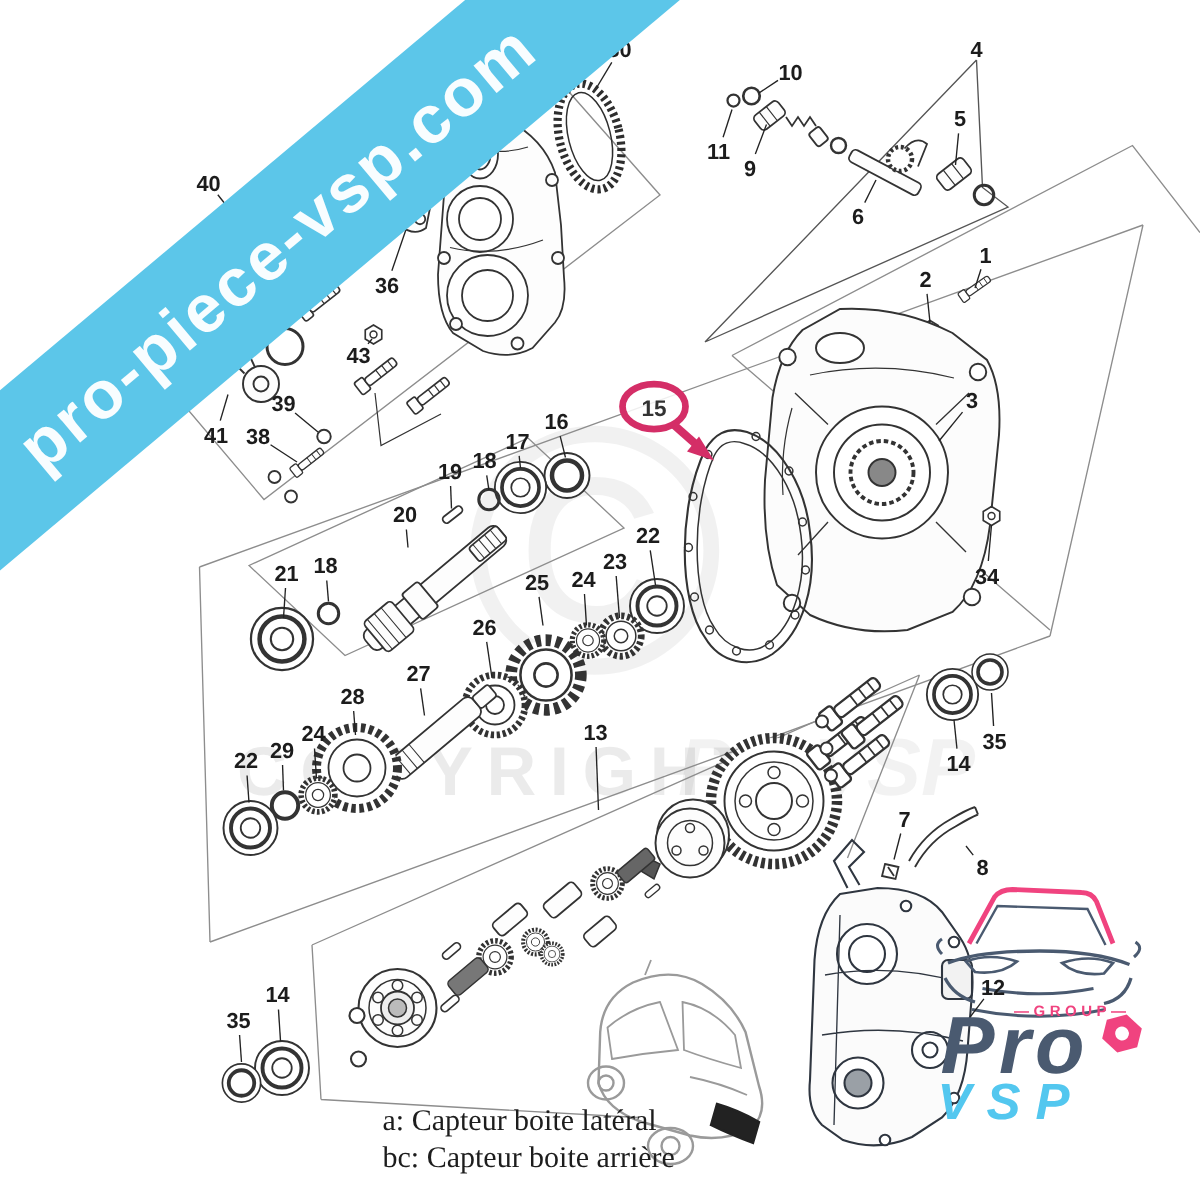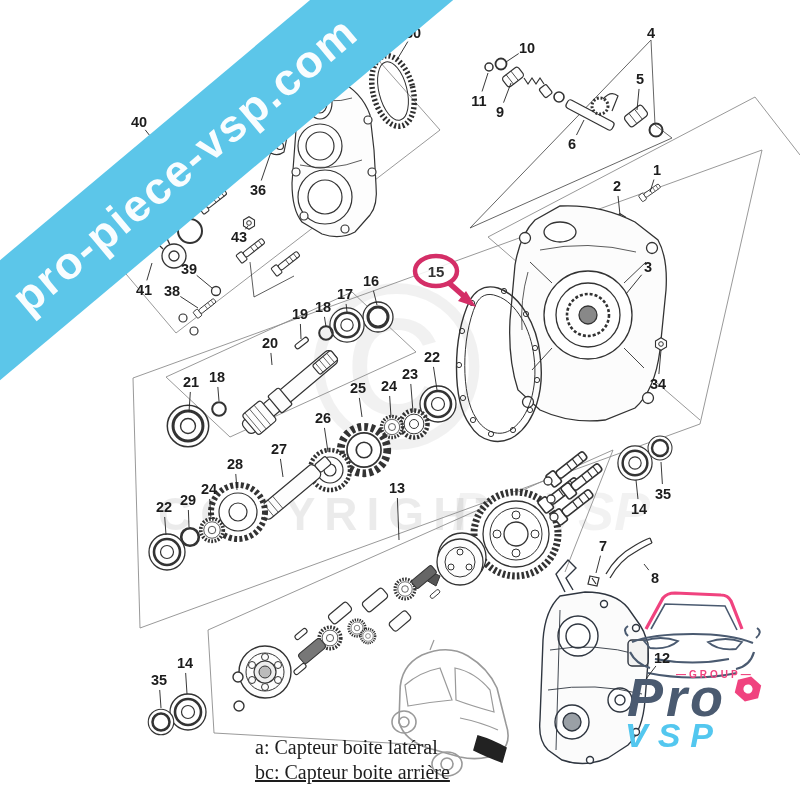--- a/index.html
+++ b/index.html
@@ -8,21 +8,21 @@
   #diagram{position:absolute;left:0;top:0;}
   
   #banner{position:absolute;left:-165px;top:119px;width:700px;height:92px;
           background:#5cc6e9;transform:rotate(-40deg);display:flex;
           align-items:center;justify-content:center;z-index:5;}
   #banner span{color:rgba(255,255,255,.96);font-weight:bold;font-size:45px;
           letter-spacing:2px;white-space:nowrap;}
   
   .caption{position:absolute;left:207px;font-family:"Liberation Serif",serif;
           color:#1d1d1d;font-size:20px;z-index:6;white-space:nowrap;margin-left:48px;}
-  #cap1{top:736px;} #cap2{top:761px;text-decoration:underline;}
+  #cap1{top:736px;} #cap2{top:761px;}
   
   .logoline{position:absolute;z-index:7;font-style:italic;font-weight:bold;white-space:nowrap;}
   #logo-group{left:676px;top:669px;color:#f0437f;font-style:normal;font-size:10px;
           letter-spacing:3px;font-weight:bold;z-index:7;position:absolute;}
   #logo-pro{left:627px;top:666px;color:#4a5a70;font-size:54px;letter-spacing:3px;}
   #logo-vsp{left:625px;top:716px;color:#53c7ef;font-size:34px;letter-spacing:10px;}
   svg text.callout{font-family:"Liberation Sans",sans-serif;font-weight:bold;
           font-size:14.5px;fill:#1c1c1c;}
   svg .wm{font-family:"Liberation Sans",sans-serif;}
 </style>

